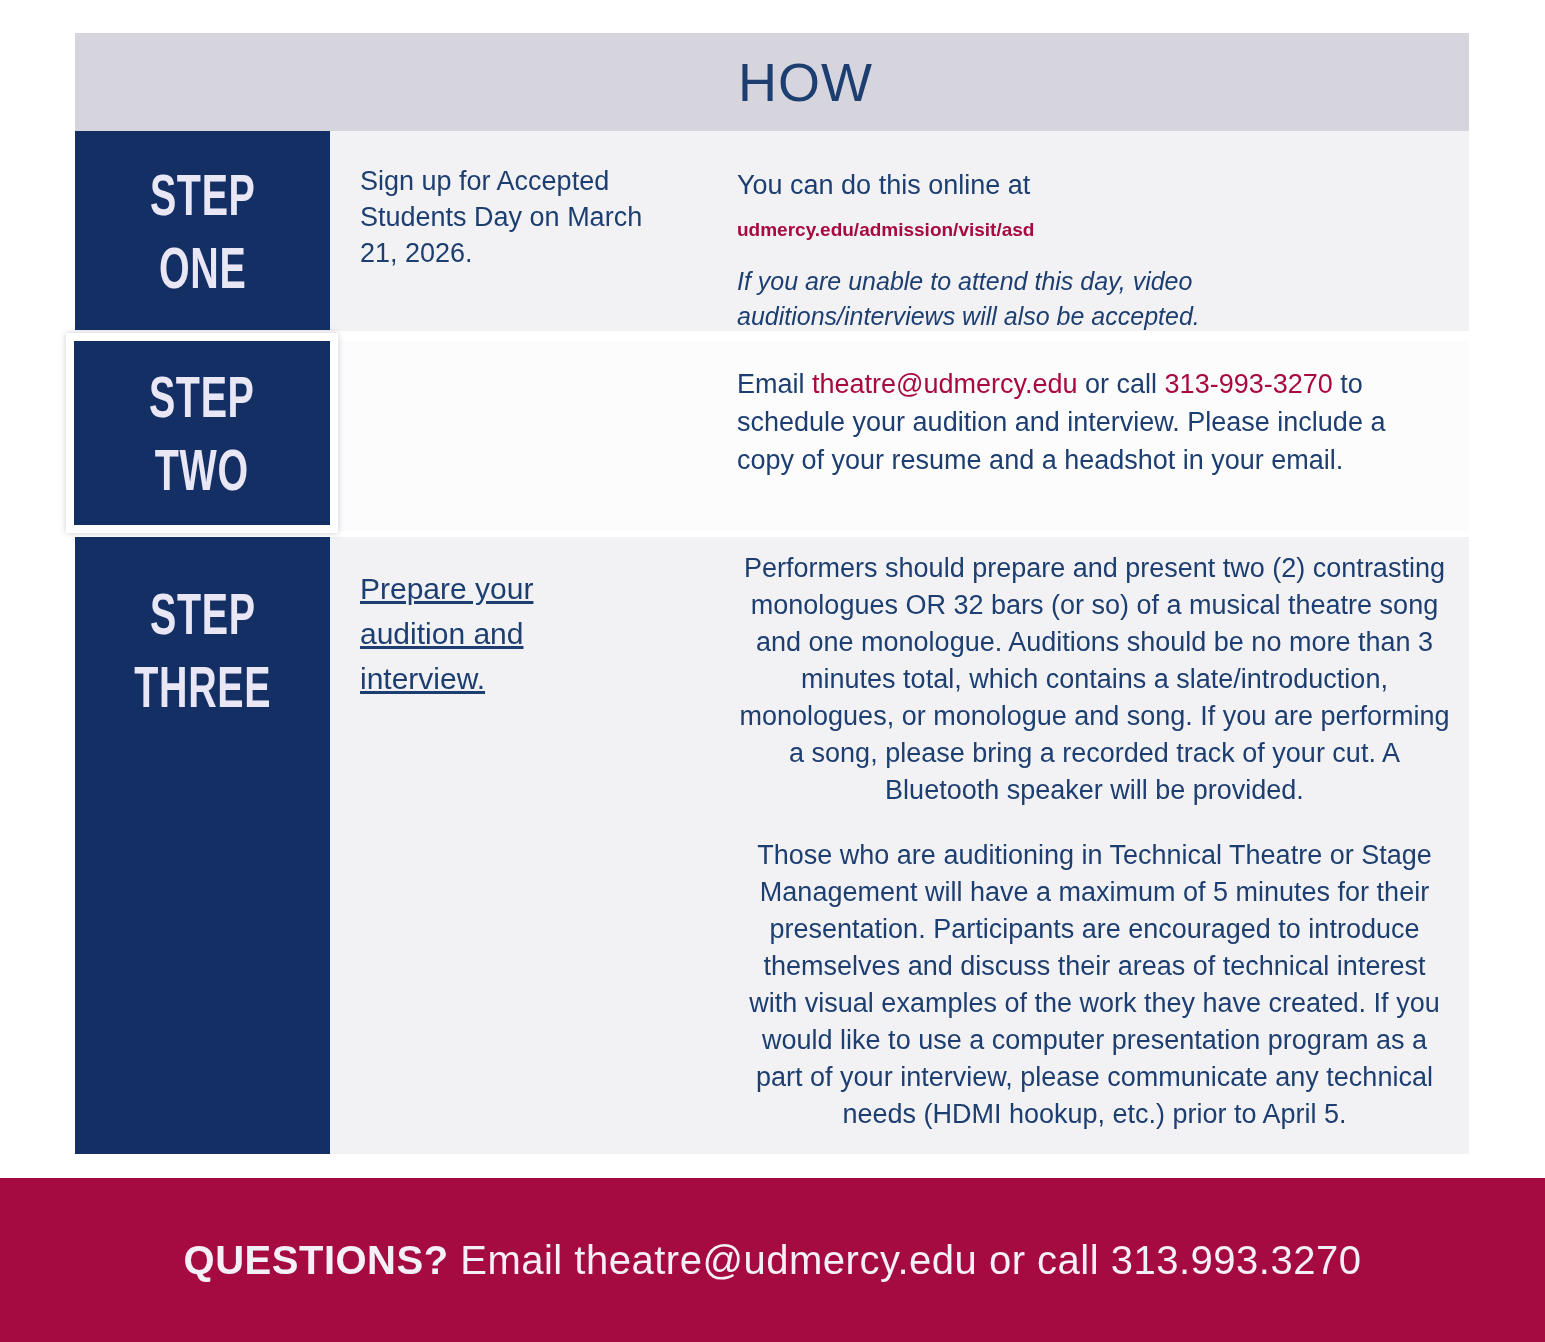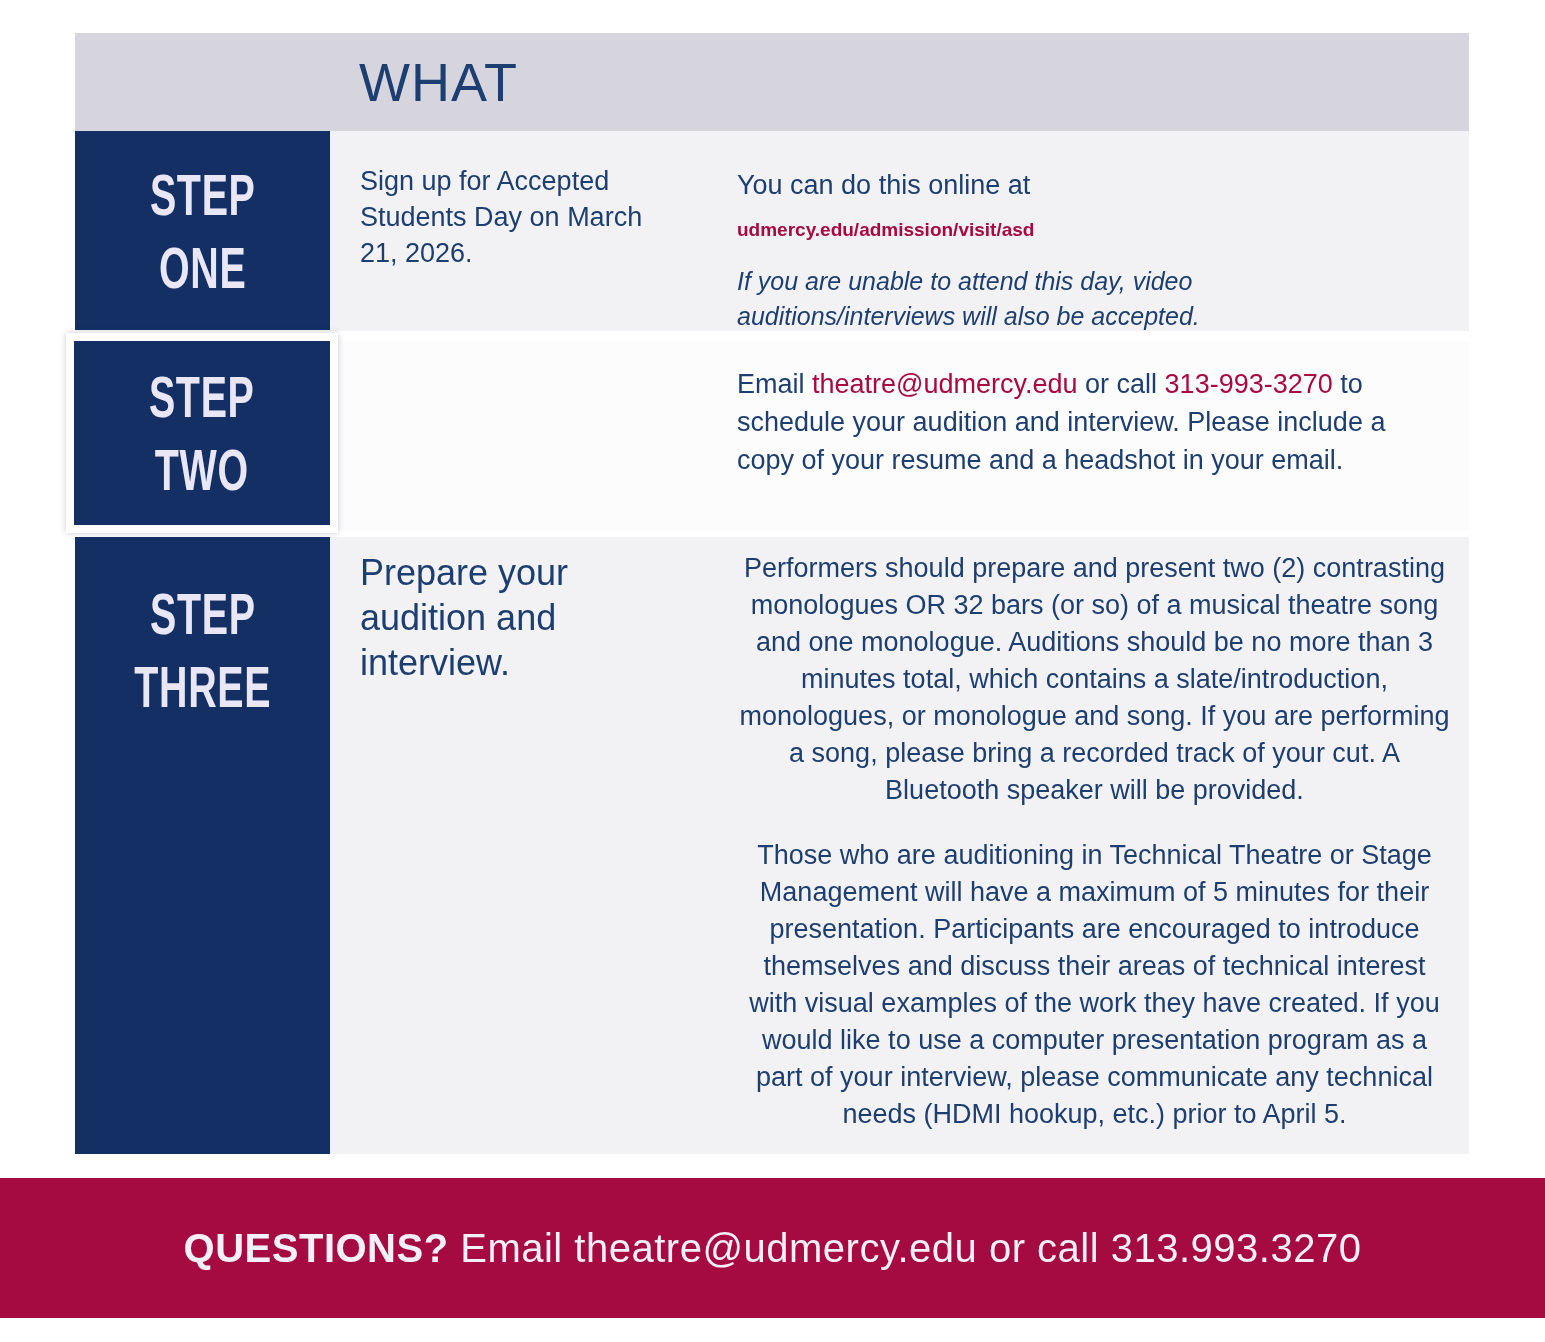--- a/index.html
+++ b/index.html
@@ -25,44 +25,44 @@
   .step-frame{position:absolute;left:66px;top:333px;width:272px;height:200px;background:#ffffff;
     box-shadow:0 0 6px rgba(80,80,110,0.28);}
   .box2{position:absolute;left:8px;top:8px;width:256px;height:184px;}
   .box3{left:75px;top:537px;width:255px;height:617px;justify-content:flex-start;padding-top:40px;box-sizing:border-box;}
   .step-label{transform:scaleX(0.68);transform-origin:center;text-align:center;
     color:var(--step-text,#e9e7f6);font-weight:700;font-size:58px;line-height:73px;letter-spacing:1px;}
   
   .cell{position:absolute;color:var(--text-navy,#1d3e70);}
   .what1{left:360px;top:163px;width:295px;font-size:27px;line-height:36px;}
   .what2{left:360px;top:366px;width:300px;font-size:29px;line-height:45px;}
-  .what3{left:360px;top:550px;width:245px;font-size:36px;line-height:45px;}
+  .what3{left:360px;top:566px;width:245px;font-size:30px;line-height:45px;text-decoration:underline;}
   .how1{left:737px;top:168px;width:715px;}
   .how1-line1{font-size:27px;line-height:34px;}
   .how1-link{font-size:19px;line-height:34px;font-weight:700;margin-top:11px;color:var(--crimson,#a8093e);}
   .how1-note{font-size:25px;line-height:35px;font-style:italic;margin-top:17px;width:640px;}
   .how2{left:737px;top:365px;width:712px;font-size:27px;line-height:38px;}
   .how2 .accent{color:var(--crimson,#a8093e);font-weight:400;}
   .how3{left:737px;top:550px;width:715px;font-size:27px;line-height:37px;text-align:center;}
   .how3 p{margin:0;}
   .how3 p + p{margin-top:28px;}
   
-  .footer{position:absolute;left:0;top:1178px;width:1545px;height:140px;background:var(--footer-bg,#a50b41);
+  .footer{position:absolute;left:0;top:1178px;width:1545px;height:164px;background:var(--footer-bg,#a50b41);
     display:flex;align-items:center;justify-content:center;}
   .footer-text{color:var(--footer-text,#f5eff7);font-size:40px;letter-spacing:0.5px;}
   .footer-bold{font-weight:700;}
 </style>
 </head>
 <body>
 
 <div class="page">
 
   <div class="table">
     <div class="header-band">
-      <div class="col-label what">WHAT</div>
+      <div class="col-label how">HOW</div>
     </div>
     <div class="row row1"></div>
     <div class="row row2"></div>
     <div class="row row3"></div>
   </div>
 
   <div class="step-box box1">
     <div class="step-label">
       <div>STEP</div>
       <div>ONE</div>

